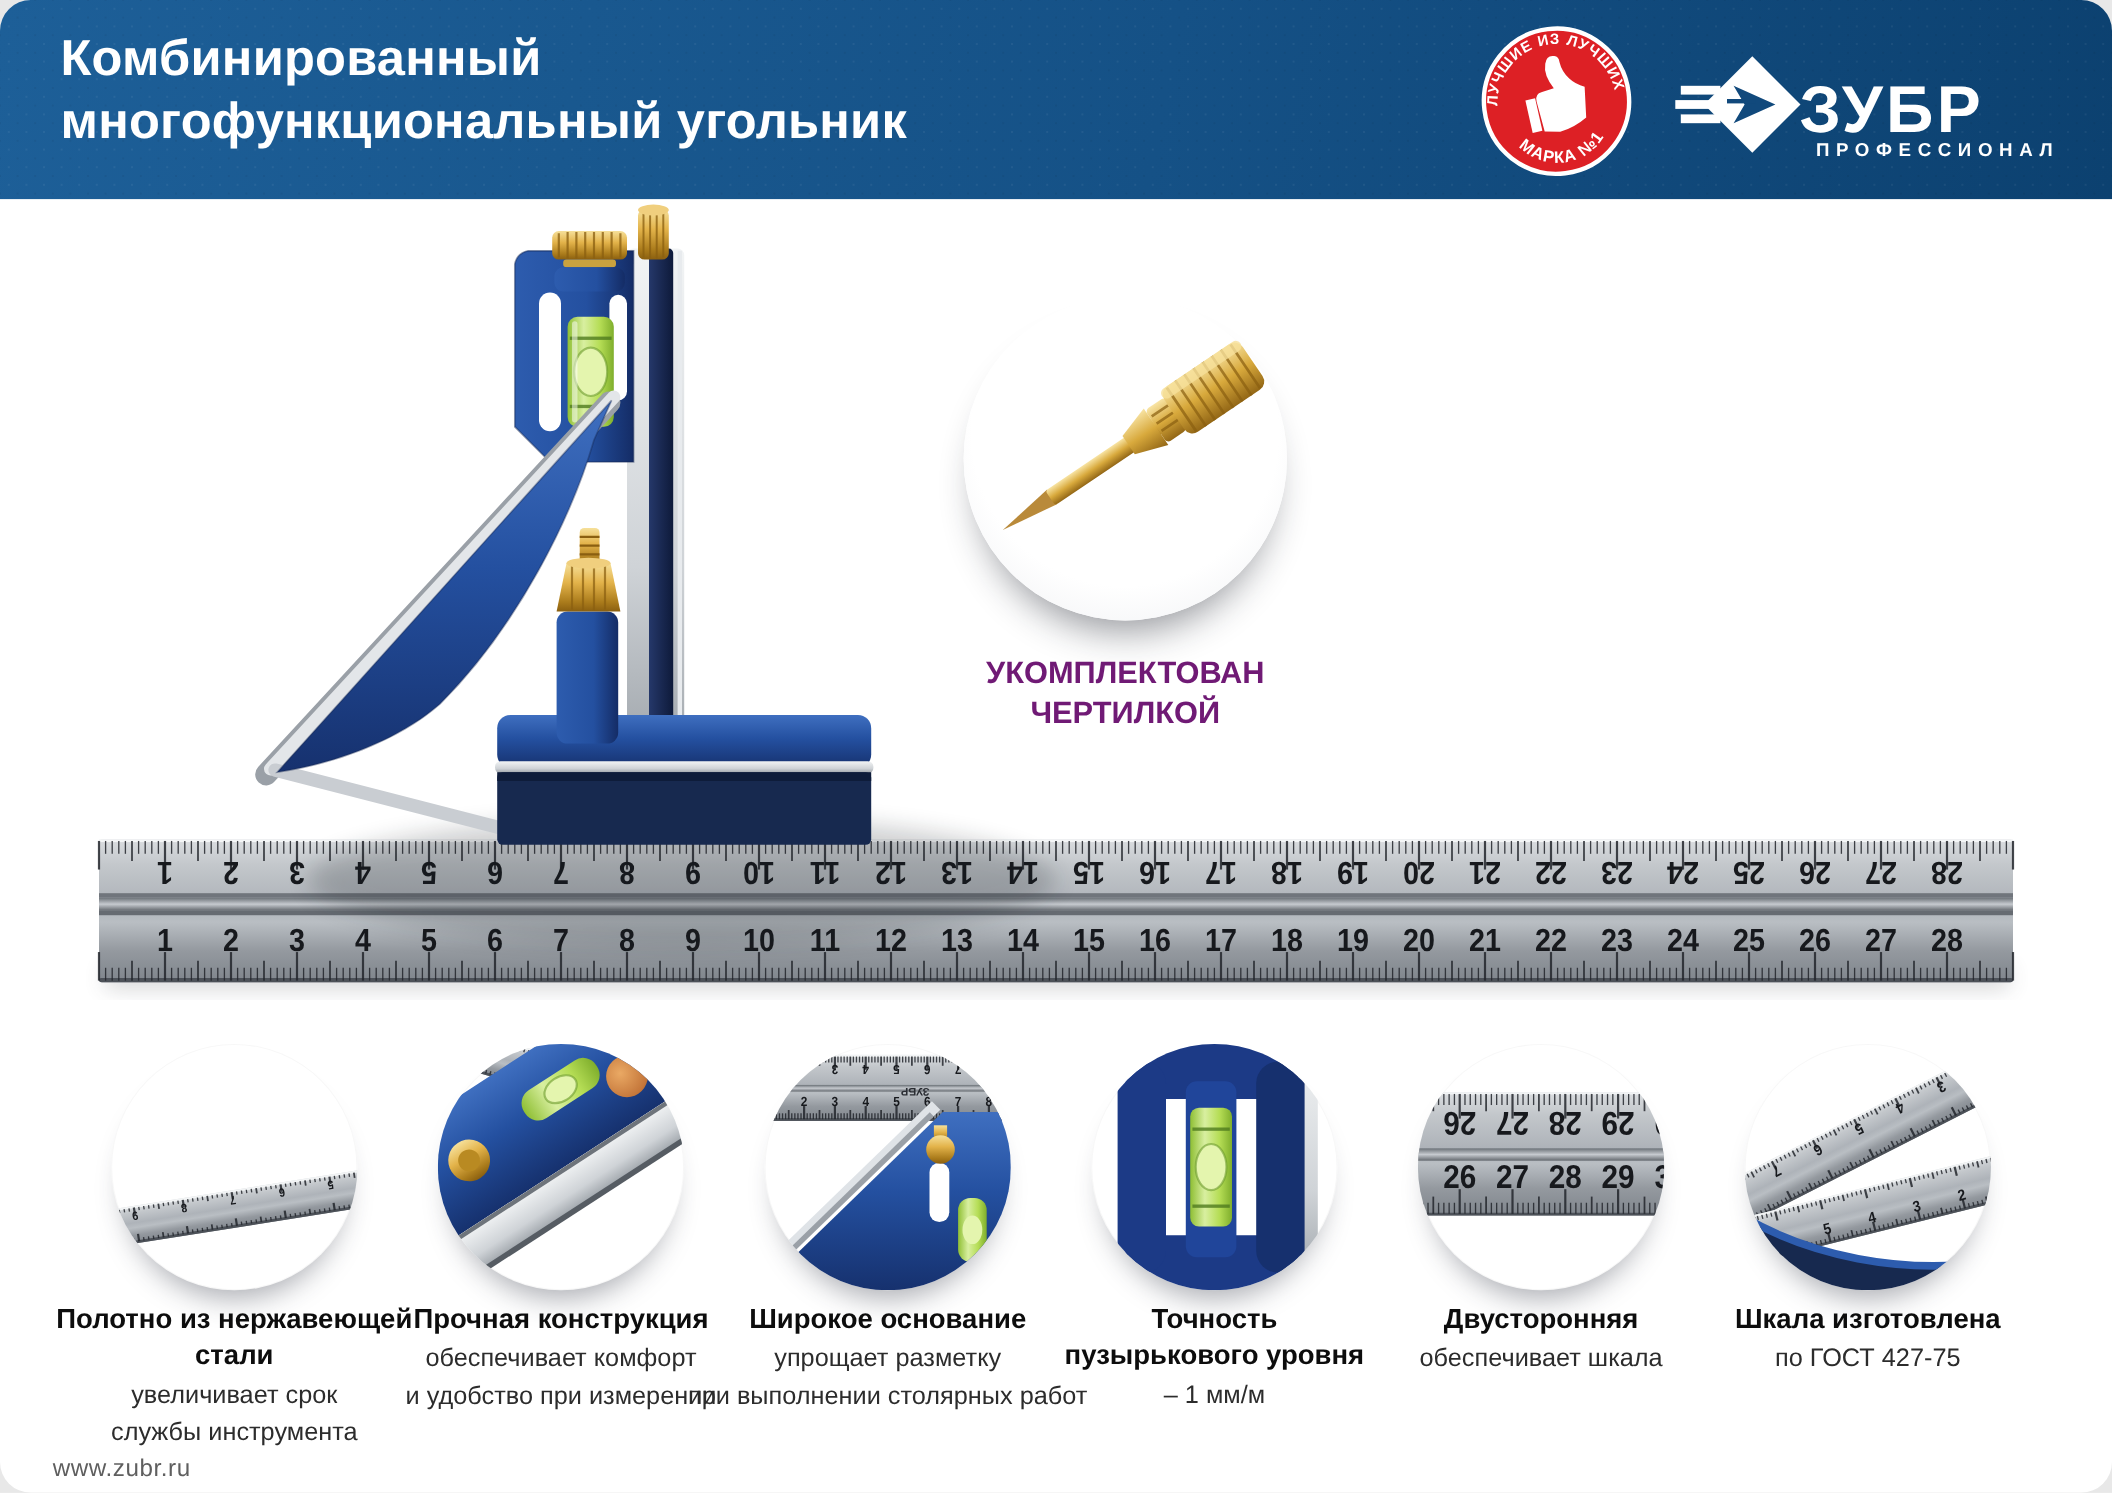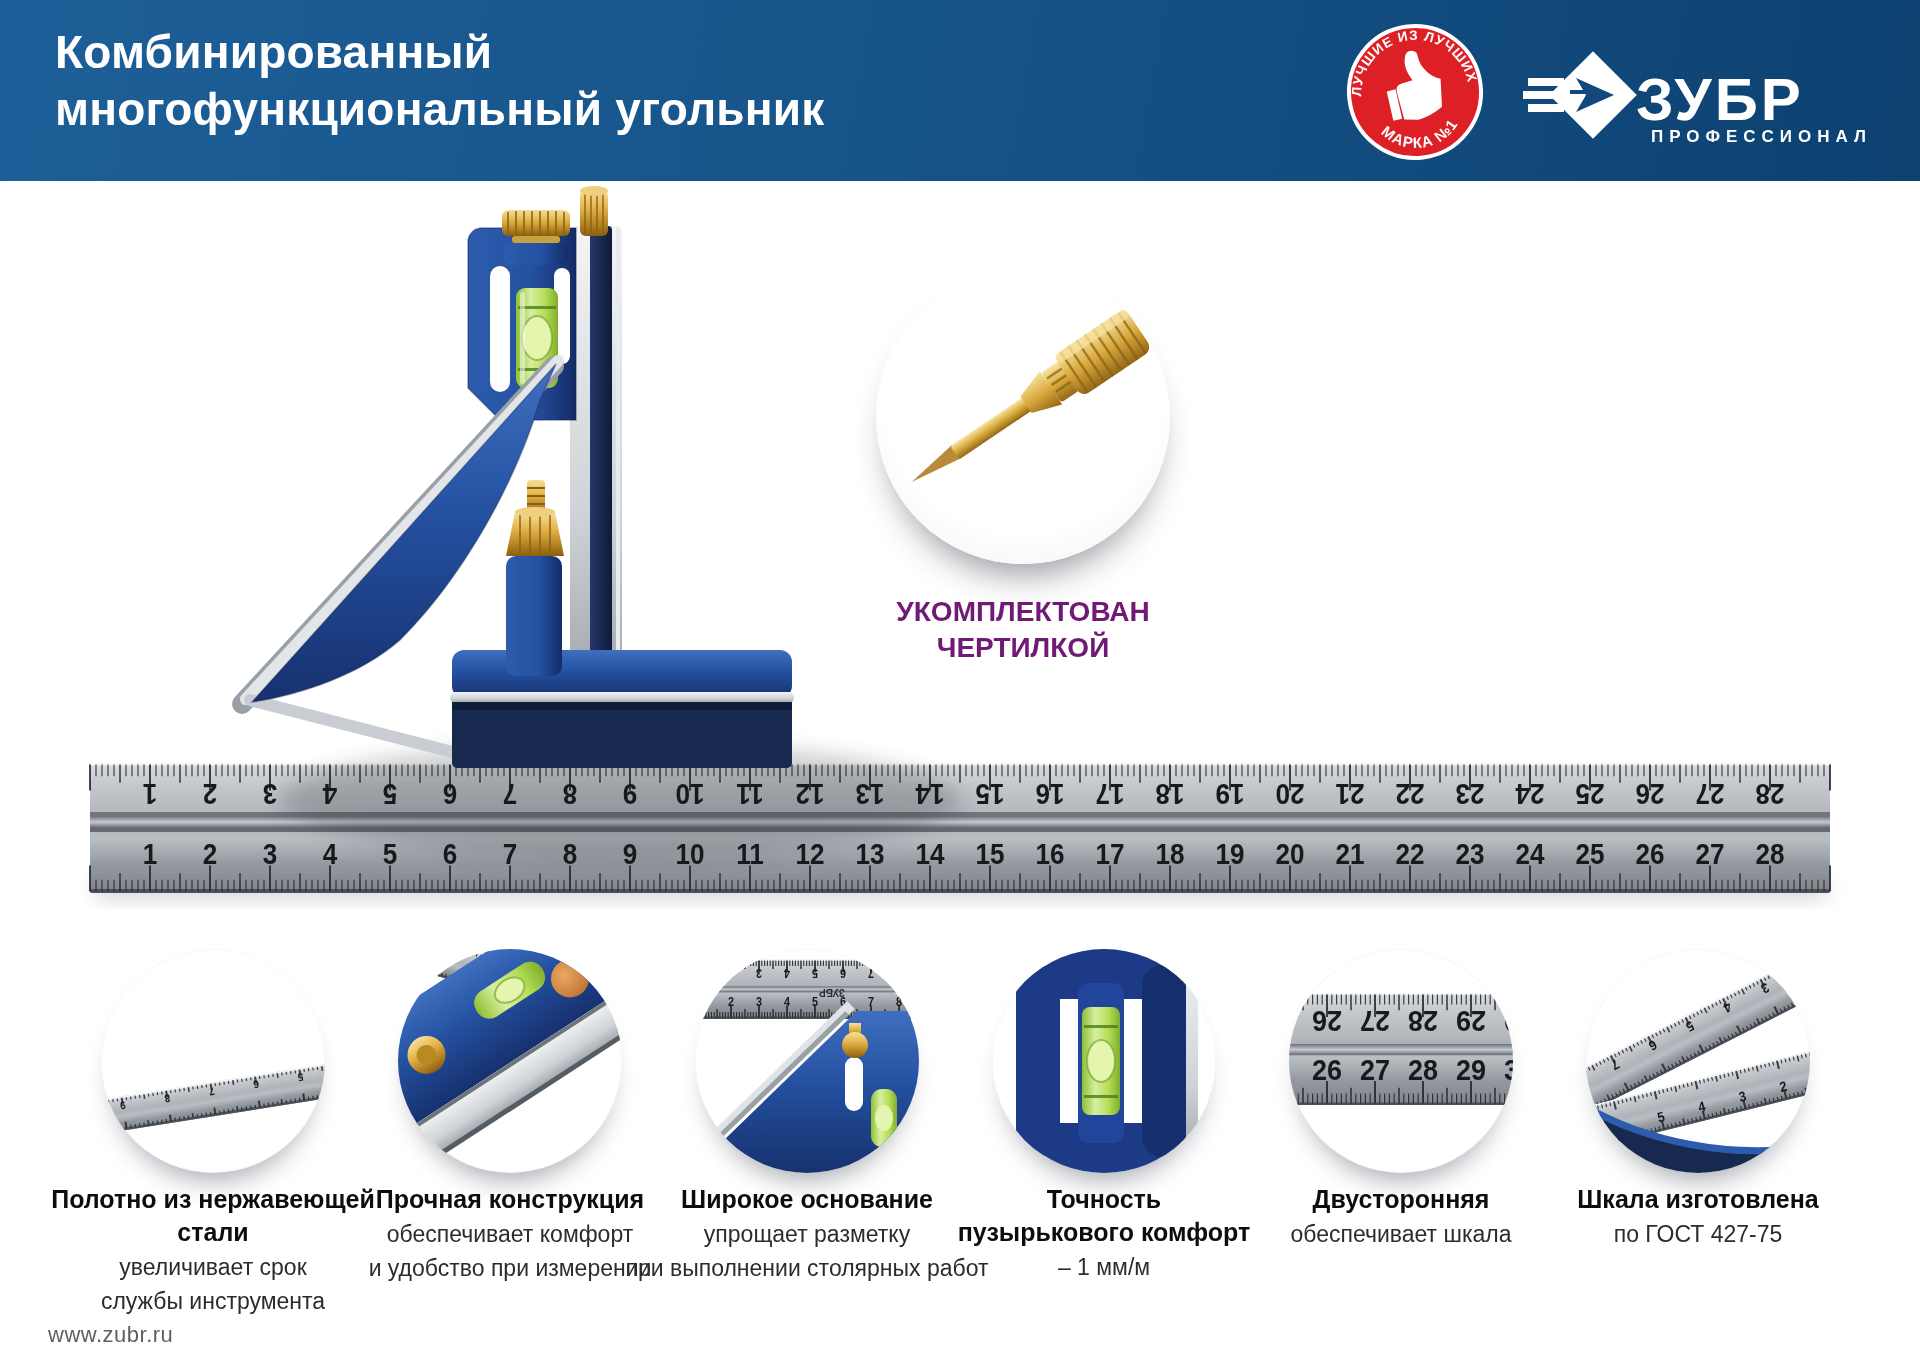--- a/index.html
+++ b/index.html
@@ -1,17 +1,17 @@
 <!DOCTYPE html>
 <html><head>
 <meta charset="utf-8">
 <style>
   html,body{margin:0;padding:0;background:#e8e8e8;}
   .page{position:relative;width:1920px;height:1357px;background:#ffffff;overflow:hidden;
-        font-family:"Liberation Sans","DejaVu Sans",sans-serif;}
+        font-family:"Liberation Sans","DejaVu Sans",sans-serif;border-radius:28px;}
   
   .hdr{position:absolute;left:0;top:0;width:1920px;height:181px;
        background:
          radial-gradient(rgba(255,255,255,.055) 1.2px, transparent 1.4px) 0 0/16px 16px,
          radial-gradient(rgba(0,0,0,.05) 1px, transparent 1.2px) 8px 8px/16px 16px,
          linear-gradient(100deg,#1e609a 0,#1d5f98 0%,#155186 55%,#0c4170 100%);}
   .hdr-title{position:absolute;left:55px;top:24px;color:#fff;font-weight:bold;
              font-size:46px;line-height:57px;letter-spacing:.2px;}
   .badge{position:absolute;left:1345px;top:22px;width:140px;height:140px;transform:rotate(-7deg);}
   .brand{position:absolute;left:1520px;top:38px;width:370px;height:110px;}
@@ -1951,21 +1951,21 @@
     <div class="d">и удобство при измерении</div>
   </div>
   <div class="feat-cap" style="left:617px">
     <div class="t">Широкое основание</div>
 
     <div class="d">упрощает разметку</div>
     <div class="d">при выполнении столярных работ</div>
   </div>
   <div class="feat-cap" style="left:914px">
     <div class="t">Точность</div>
-    <div class="t">пузырькового комфорт</div>
+    <div class="t">пузырькового уровня</div>
     <div class="d">– 1 мм/м</div>
 
   </div>
   <div class="feat-cap" style="left:1211px">
     <div class="t">Двусторонняя</div>
 
     <div class="d">обеспечивает шкала</div>
 
   </div>
   <div class="feat-cap" style="left:1508px">

